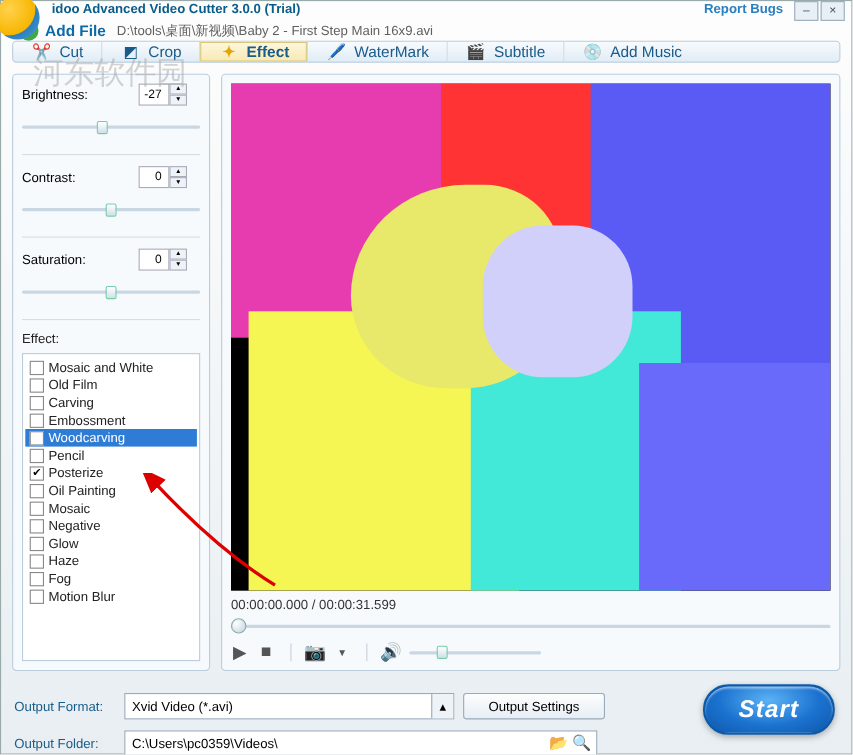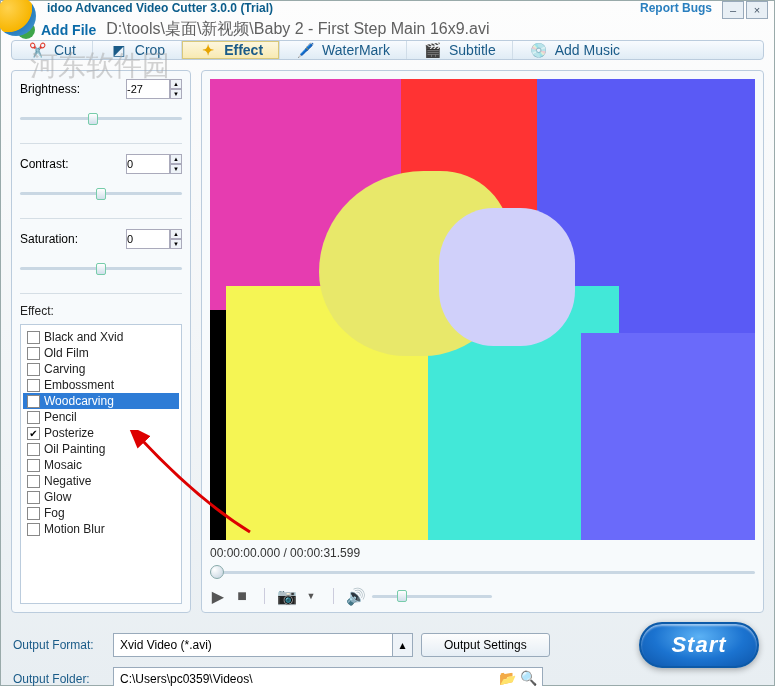--- a/index.html
+++ b/index.html
@@ -15,36 +15,36 @@
 .report-link { color: #2a7fbf; font-weight: bold; font-size: 12px; margin-right: 8px; text-decoration: none; }
 .winbtn { width: 22px; height: 18px; border: 1px solid #9ab; background: #e8eff5; margin-left: 2px; display: inline-flex; align-items: center; justify-content: center; font-size: 11px; color: #456; }
 
 
 .watermark { position: absolute; top: 47px; left: 30px; font-size: 28px; color: #a8a8a8; opacity: 0.5; z-index: 2; font-weight: normal; pointer-events: none; }
 
 
 .addfile-bar { height: 40px; display: flex; align-items: center; padding: 0 10px 0 16px; position: relative; z-index: 3; text-align: center; }
 .addfile-btn { color: #0a6aa8; font-weight: bold; font-size: 14px; display: flex; align-items: center; gap: 6px; }
 .plus-icn { width: 18px; height: 18px; border-radius: 50%; background: #3fa64a; color: #fff; display: inline-flex; align-items: center; justify-content: center; font-weight: bold; font-size: 13px; }
-.filepath { margin-left: 10px; color: #606060; font-size: 16px; }
+.filepath { margin-left: 10px; color: #606060; font-size: 12px; }
 
 
 .toolbar { height: 44px; background: linear-gradient(#f8fbfe, #e0ecf5); border: 1px solid #bcd; border-radius: 4px; margin: 0 10px; display: flex; align-items: stretch; }
 .tab { display: flex; align-items: center; gap: 6px; padding: 0 16px; font-size: 14px; color: #1a5b88; border-right: 1px solid #d0dde8; cursor: pointer; }
 .tab.active { background: linear-gradient(#fdf7e0, #f8e9b0); font-weight: bold; box-shadow: inset 0 0 0 1px #d9c87a; }
 .tab .t-icn { width: 20px; height: 18px; display: inline-flex; align-items: center; justify-content: center; }
 
 
 .main { flex: 1; display: flex; padding: 10px; gap: 10px; }
 .sidepanel { width: 180px; border: 1px solid #bcd; border-radius: 4px; background: #f7fafc; padding: 8px 8px; display: flex; flex-direction: column; gap: 6px; font-size: 12px; }
 .slider-row { display: flex; flex-direction: column; gap: 12px; padding-bottom: 4px; }
 .slider-row hr { border: none; height: 1px; background: #d5dee5; margin-top: 6px; }
 .sr-top { display: flex; align-items: center; justify-content: space-between; }
 .numbox { width: 56px; height: 20px; display: flex; }
-.numbox input { width: 44px; height: 20px; border: 1px solid #aab; text-align: left; padding-right: 6px; font-size: 11px; }
+.numbox input { width: 28px; height: 20px; border: 1px solid #aab; text-align: right; padding-right: 6px; font-size: 11px; }
 .spin { width: 16px; display: flex; flex-direction: column; }
 .spin span { flex: 1; border: 1px solid #aab; background: #eef3f8; font-size: 6px; display: flex; align-items: center; justify-content: center; }
 .track { height: 14px; position: relative; }
 .track .bar { position: absolute; top: 6px; left: 0; right: 0; height: 3px; background: #c9d7e3; border-radius: 2px; }
 .track .thumb { position: absolute; top: 2px; width: 10px; height: 12px; background: linear-gradient(#fff,#d0dfea); border: 1px solid #7ca; border-radius: 2px; transform: translateX(-5px); }
 .effect-label { color: #222; }
 .effect-list { border: 1px solid #bcd; background: #fff; padding: 4px 2px; height: 280px; overflow: hidden; }
 .effect-item { display: flex; align-items: center; gap: 4px; padding: 1px 4px; font-size: 12px; color: #222; }
 .effect-item.selected { background: #2e7cd6; color: #fff; }
 .chk { width: 13px; height: 13px; border: 1px solid #888; background: #fff; display: inline-flex; align-items: center; justify-content: center; font-size: 10px; color: #000; flex-shrink: 0; }
@@ -188,21 +188,21 @@
           <div class="bar"></div>
             <div class="thumb" style="left:50%"></div>
         </div>
         <hr>
       </div>
 
       <span class="effect-label">Effect:</span>
       <div class="effect-list" id="effect-list">
           <div class="effect-item">
             <span class="chk"></span>
-            <span>Black and Xvid</span>
+            <span>Mosaic and White</span>
           </div>
           <div class="effect-item">
             <span class="chk"></span>
             <span>Old Film</span>
           </div>
           <div class="effect-item">
             <span class="chk"></span>
             <span>Carving</span>
           </div>
           <div class="effect-item">
@@ -229,20 +229,24 @@
             <span class="chk"></span>
             <span>Mosaic</span>
           </div>
           <div class="effect-item">
             <span class="chk"></span>
             <span>Negative</span>
           </div>
           <div class="effect-item">
             <span class="chk"></span>
             <span>Glow</span>
+          </div>
+          <div class="effect-item">
+            <span class="chk"></span>
+            <span>Haze</span>
           </div>
           <div class="effect-item">
             <span class="chk"></span>
             <span>Fog</span>
           </div>
           <div class="effect-item">
             <span class="chk"></span>
             <span>Motion Blur</span>
           </div>
         </div>

